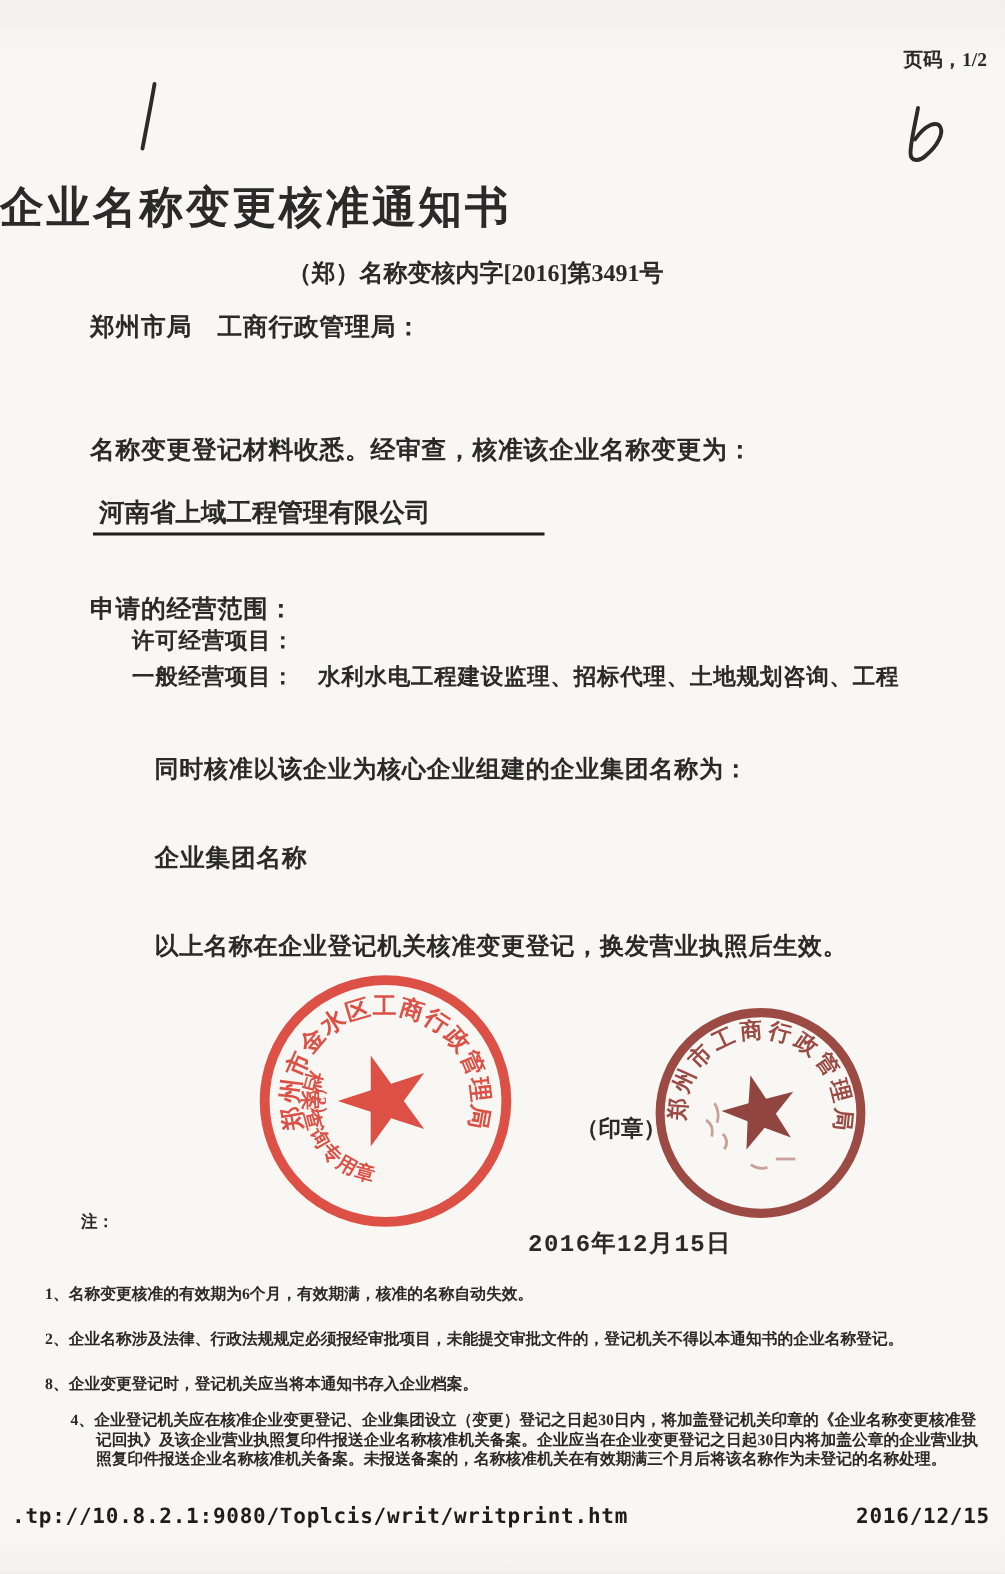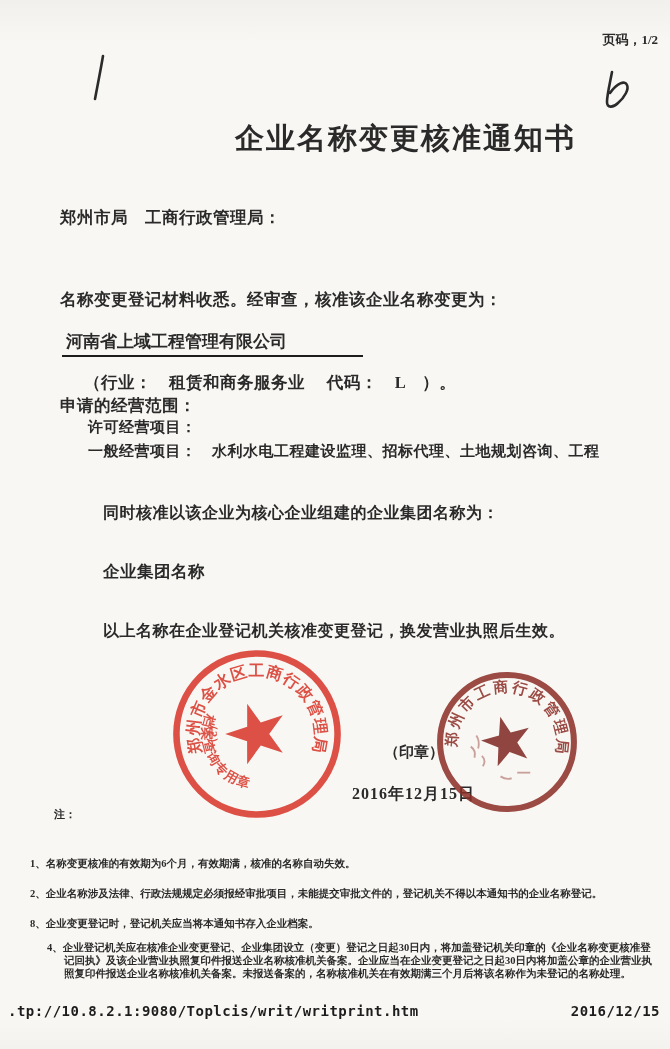--- a/index.html
+++ b/index.html
@@ -6,21 +6,21 @@
   #page{
     position:relative;
     width:670px;height:1049px;
     background:linear-gradient(180deg,#f1f0ec 0%,#f8f7f3 4%,#f8f7f3 97%,#f3f2ee 100%);
     overflow:hidden;
     font-family:"Liberation Serif", serif;
     color:#262626;
   }
   .abs{position:absolute;white-space:pre;}
   .cn{font-family:"Liberation Serif", serif;font-weight:bold;color:#2a2a2a;}
-  .title{font-size:29px;letter-spacing:2px;width:576px;text-align:right;}
+  .title{font-size:29px;letter-spacing:2px;width:576px;text-align:left;}
   .docnum{font-size:16px;width:634px;text-align:center;}
   .body16{font-size:16.5px;letter-spacing:0.5px;}
   .body15{font-size:15px;letter-spacing:0.5px;}
   .ul-old{border-bottom:2px solid #1d1d1d;padding:0 14px 1px 10px;margin:0 4px;}
   .ul-new{display:inline-block;border-bottom:2px solid #1d1d1d;padding:0 76px 2px 4px;}
   .suffix{margin-left:6px;}
   .pagenum{font-size:13px;}
   .sealtxt{font-size:15px;z-index:1;}
   .datetxt{font-size:16px;letter-spacing:1px;z-index:1;}
   .notehead{font-size:11px;}
@@ -32,39 +32,39 @@
   .hand{position:absolute;left:0;top:0;z-index:4;pointer-events:none;}
 </style>
 </head>
 <body>
 
 <div id="page">
 
   <div class="abs cn pagenum" style="top:31px;right:12px;">页码，1/2</div>
 
   <div class="abs cn title" style="top:119px;left:0;">企业名称变更核准通知书</div>
+  <div class="abs cn docnum" style="top:172px;left:0;">（郑）名称变核内字[2016]第3491号</div>
 
   <div class="abs cn body16" style="top:207px;left:60px;">郑州市局　工商行政管理局：</div>
 
 
   <div class="abs cn body16" style="top:289px;left:60px;">名称变更登记材料收悉。经审查，核准该企业名称变更为：</div>
 
   <div class="abs cn" style="top:330px;left:62px;font-size:17px;"><span class="ul-new">河南省上域工程管理有限公司</span></div>
 
-  <div class="abs cn body16" style="top:372px;left:84px;">（行业：　租赁和商务服务业　 代码：　L　）。</div>
   <div class="abs cn body16" style="top:395px;left:60px;">申请的经营范围：</div>
   <div class="abs cn body15" style="top:418px;left:88px;">许可经营项目：</div>
   <div class="abs cn body15" style="top:442px;left:88px;">一般经营项目：　水利水电工程建设监理、招标代理、土地规划咨询、工程</div>
 
   <div class="abs cn body16" style="top:503px;left:103px;font-size:16px;">同时核准以该企业为核心企业组建的企业集团名称为：</div>
   <div class="abs cn body16" style="top:561px;left:103px;">企业集团名称</div>
   <div class="abs cn body16" style="top:621px;left:103px;font-size:16px;">以上名称在企业登记机关核准变更登记，换发营业执照后生效。</div>
 
   <div class="abs cn sealtxt" style="top:743px;left:384px;">（印章）</div>
-  <div class="abs cn datetxt" style="top:784px;left:352px;">2016年12月15日</div>
+  <div class="abs cn datetxt" style="top:819px;left:352px;font-family:Liberation Mono, monospace;">2016年12月15日</div>
 
   <svg class="stamp" style="left:168px;top:645px;" width="178" height="178" viewBox="0 0 190 190" opacity="0.88">
     <defs>
       <path id="larcTop" d="M 36.7,116.2 A 62,62 0 1 1 153.3,116.2" fill="none"></path>
       <path id="larcInner" d="M 42.4,70.5 A 58,58 0 0 0 89.9,152.8" fill="none"></path>
     </defs>
     <circle cx="95" cy="95" r="86" fill="none" stroke="#d93a2e" stroke-width="7"></circle>
     <polygon points="95,61 102.6,84.5 127.3,84.5 107.4,99 115,122.5 95,108 75,122.5 82.6,99 62.7,84.5 87.4,84.5" fill="#d93a2e" transform="rotate(-18 95 95)"></polygon>
     <text font-size="17" fill="#d93a2e" letter-spacing="1">
       <textPath href="#larcTop" startOffset="50%" text-anchor="middle">郑州市金水区工商行政管理局</textPath>

